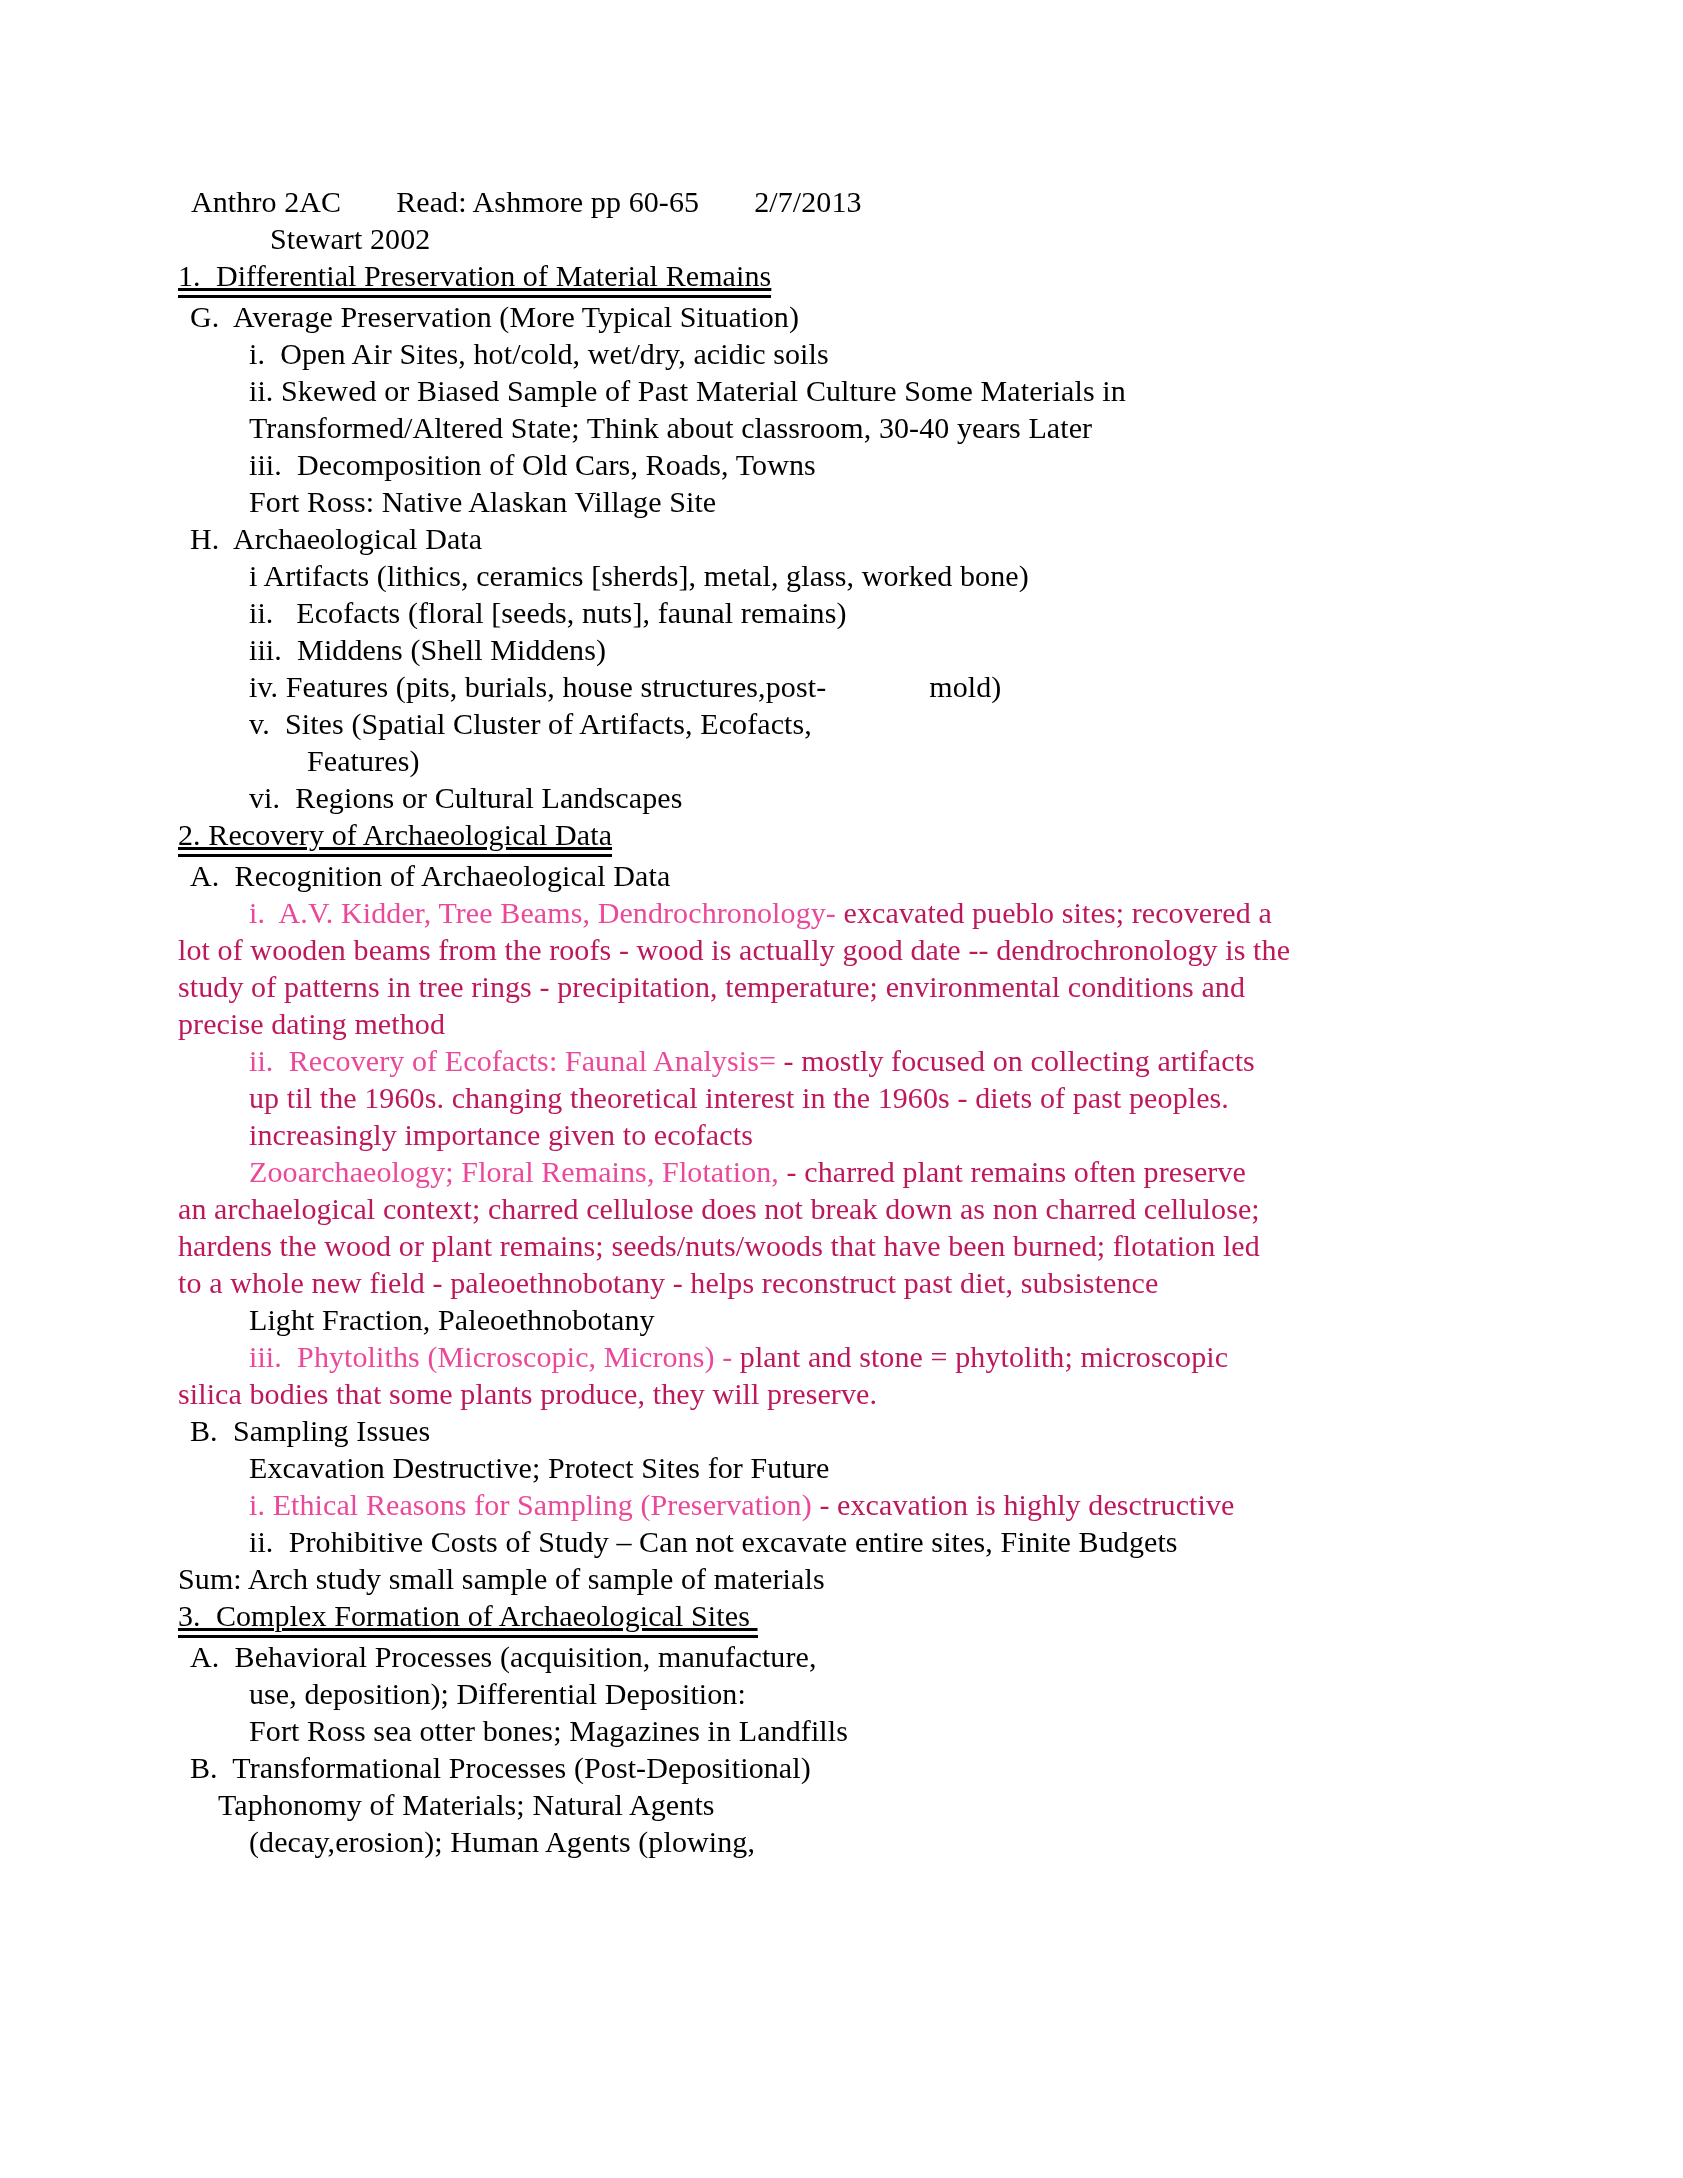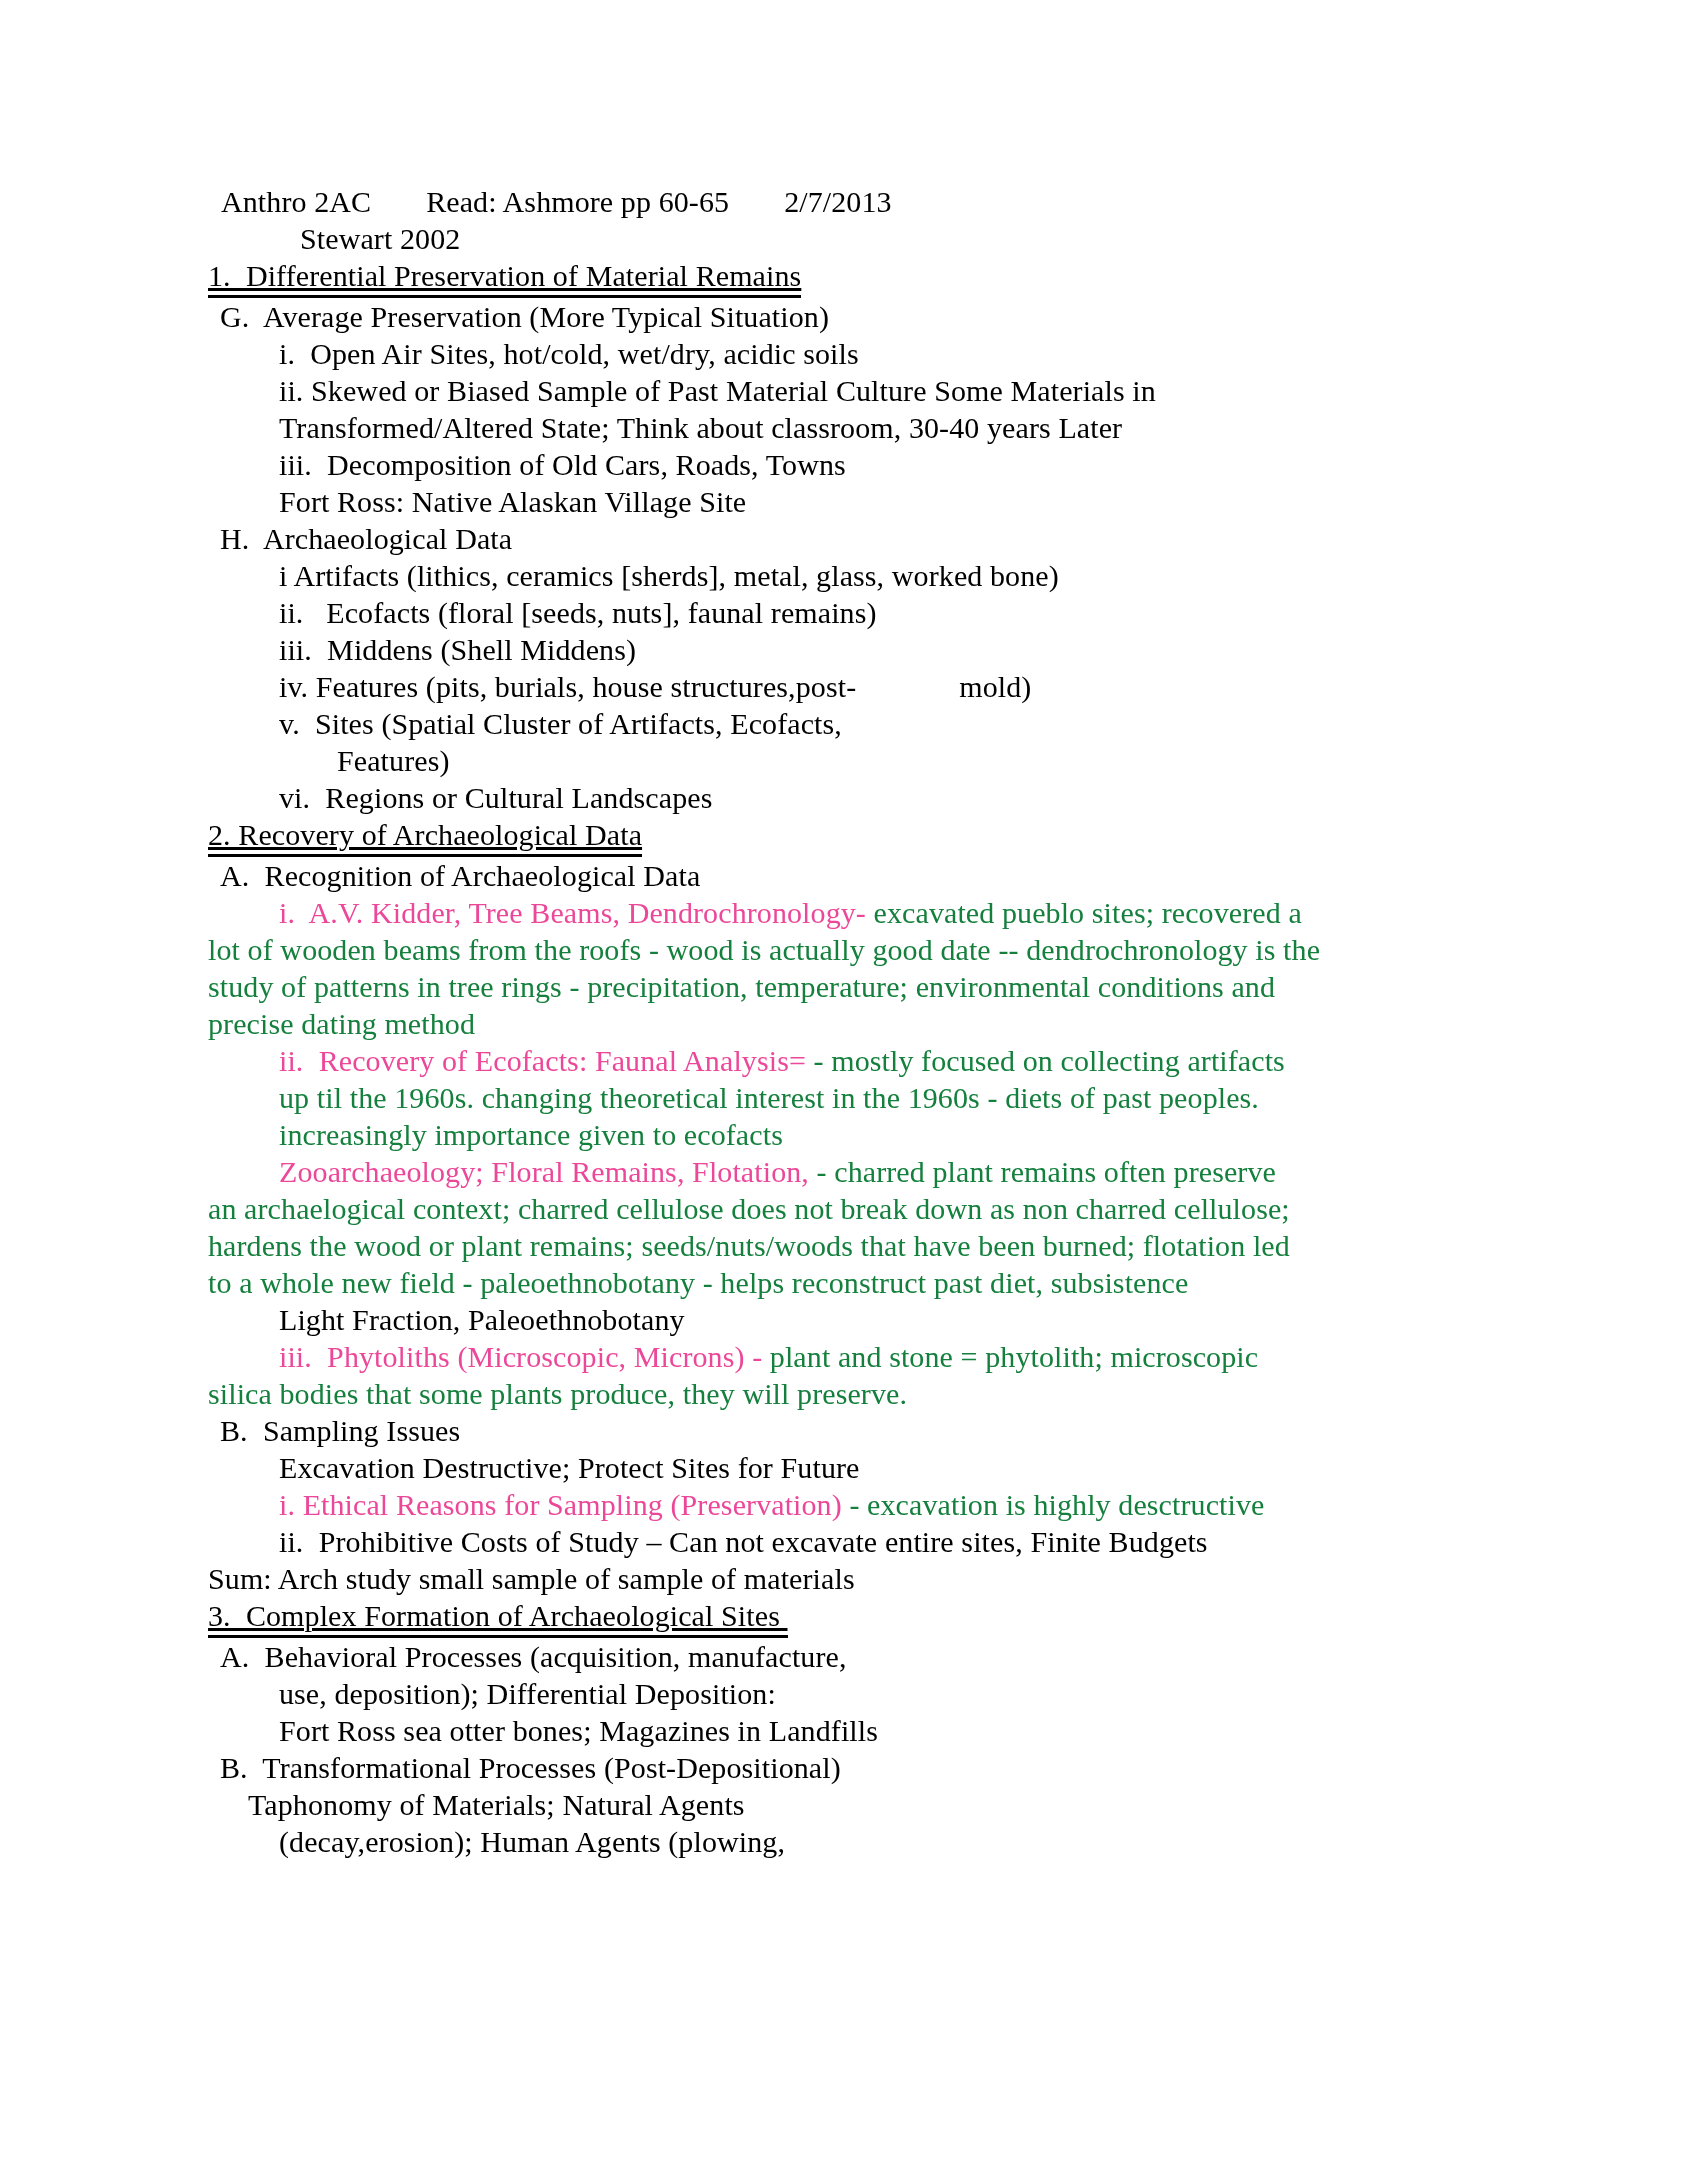--- a/index.html
+++ b/index.html
@@ -18,21 +18,21 @@
   }
   .page {
     position: absolute;
     left: 0; top: 0;
     width: 1683px;
     height: 2178px;
     background: #ffffff;
   }
   .doc-body {
     position: absolute;
-    left: 208px;
+    left: 178px;
     top: 183px;
     width: 1287px;
   }
   .line {
     font-size: 30px;
     line-height: 37px;
     white-space: pre-wrap;
     letter-spacing: 0.1px;
   }
   
@@ -45,21 +45,21 @@
   .ind-sum { }
   .ind-tap { margin-left: 40px; }
   .ind-tap2 { margin-left: 71px; }
 
   .u {
     display: inline-block;
     border-bottom: 3px solid #000000;
     padding-bottom: 1px;
     text-decoration: underline;
   }
-  .blue { color: #15803d; }
+  .blue { color: #be185d; }
   .blk { color: #ec4899; }
   .wide-gap { display: inline-block; width: 103px; }
   .gap-md { display: inline-block; width: 55px; }
 </style>
 </head>
 <body>
 
 <div class="page">
   <div class="doc-body">
 

